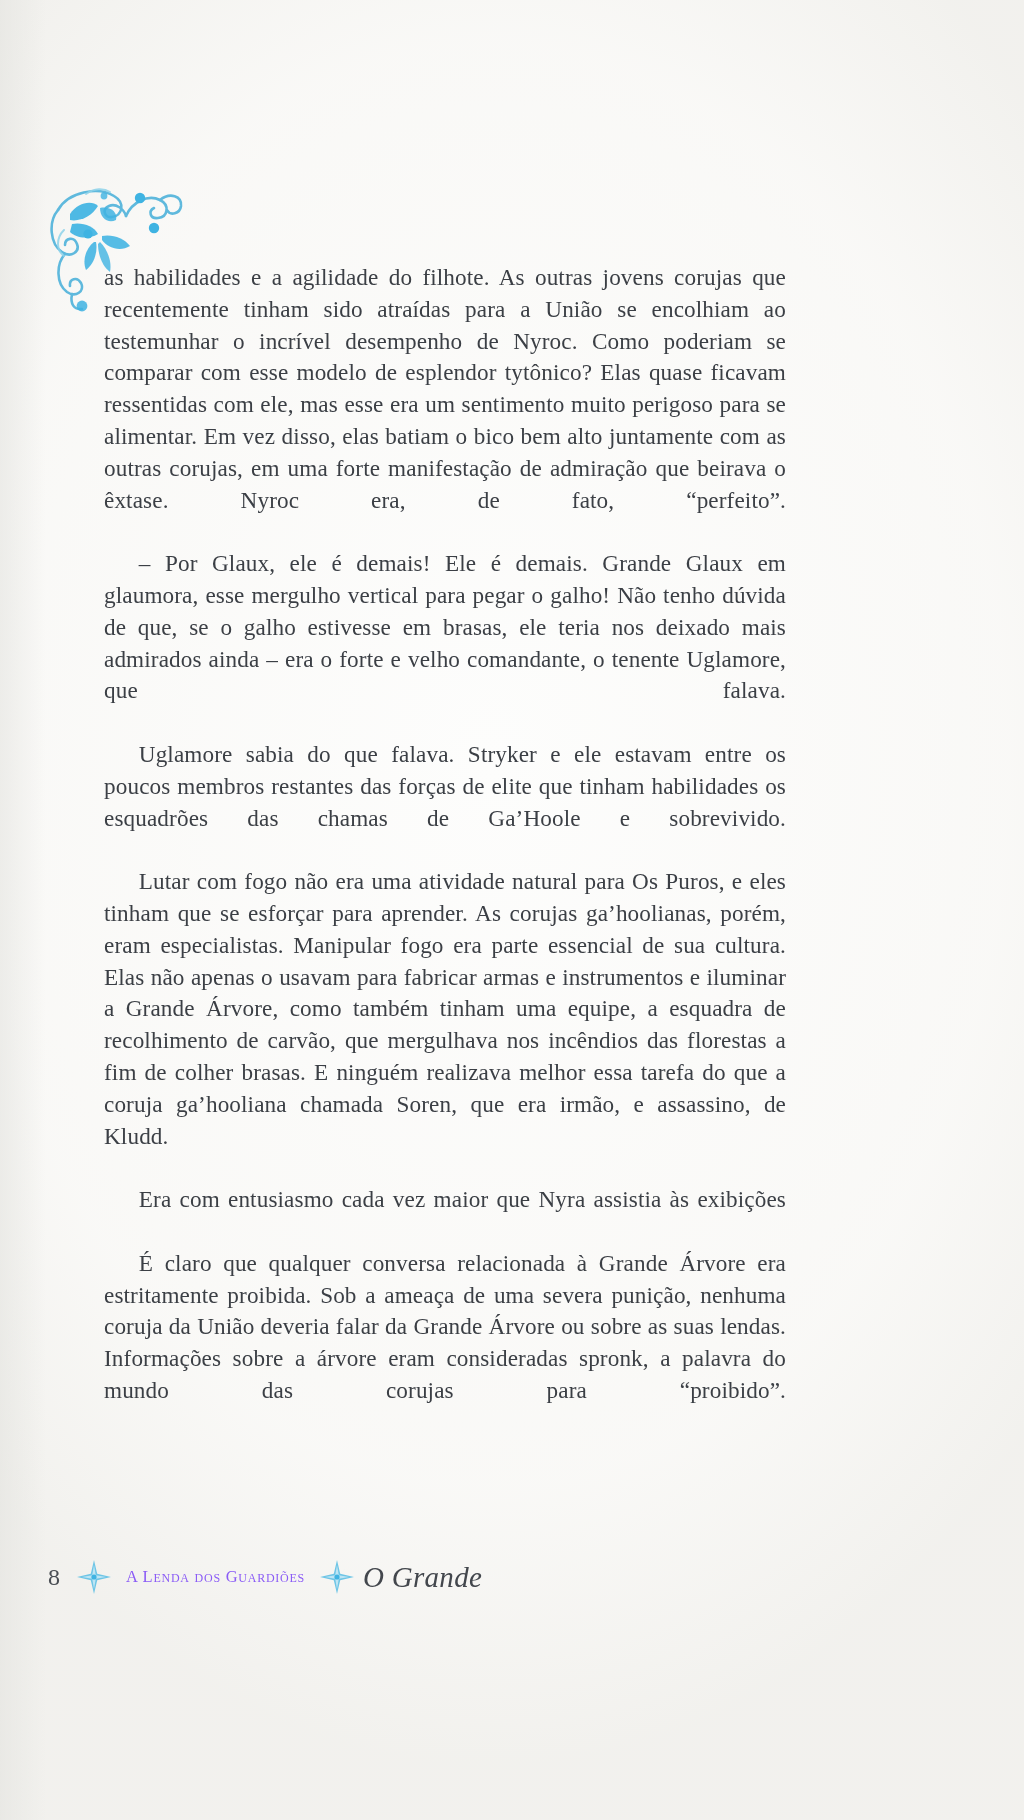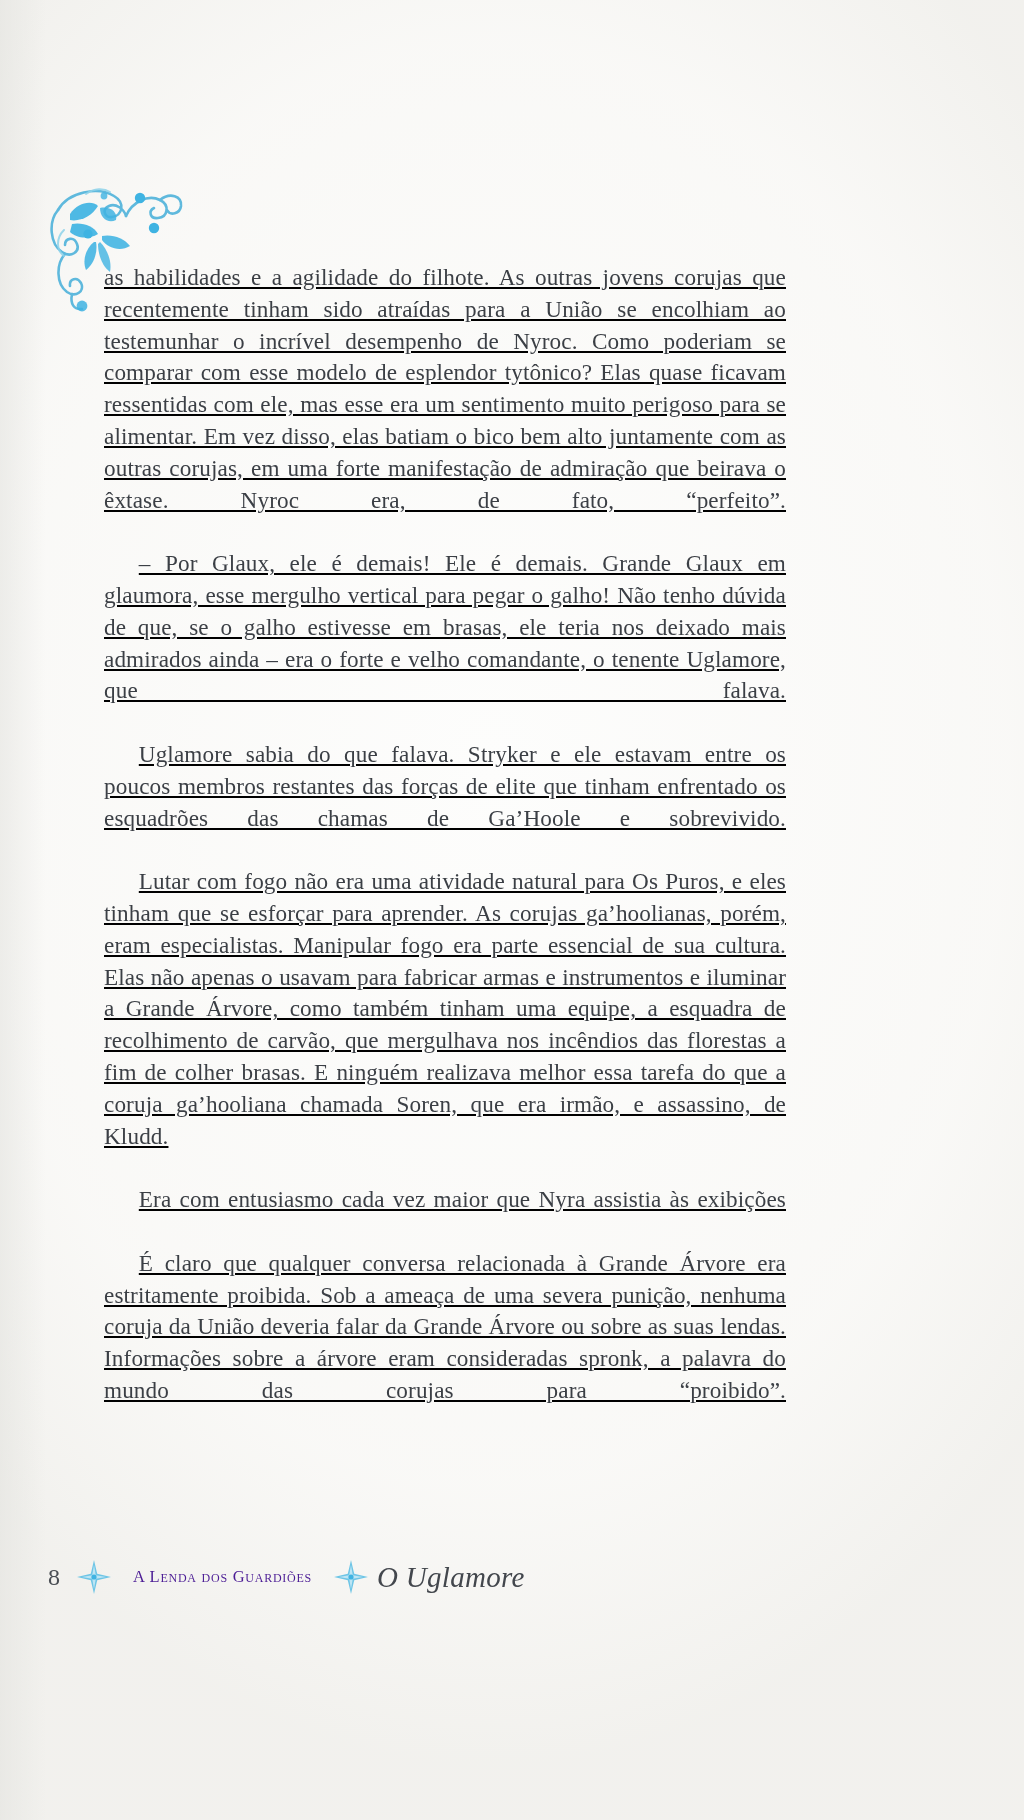--- a/index.html
+++ b/index.html
@@ -51,21 +51,20 @@
   }
   #corner-ornament svg { display: block; width: 100%; height: 100%; }
 
   
   #text-column {
     position: absolute;
     left: 104px;
     top: 262px;
     width: 682px;
     z-index: 2;
-    text-decoration: underline;
   }
   .para {
     margin: 0;
     font-size: 23.2px;
     line-height: 31.8px;
     text-align: justify;
     text-justify: inter-word;
     color: #3b3f45;
     letter-spacing: 0.005em;
     word-spacing: 0.012em;
@@ -102,23 +101,23 @@
   .star-ornament {
     width: 40px;
     height: 40px;
     flex: 0 0 auto;
   }
   .star-ornament svg { display: block; width: 100%; height: 100%; }
   #footer-series-title {
     font-size: 16.5px;
     font-variant: small-caps;
     letter-spacing: 0.045em;
-    color: #4c1d95;
+    color: #8b5cf6;
     white-space: nowrap;
-    margin: 0 19px;
+    margin: 0 12px;
     line-height: 1;
   }
   #footer-book-title {
     font-size: 29px;
     font-style: italic;
     font-family: "Liberation Serif", "DejaVu Serif", serif;
     color: #43474d;
     white-space: nowrap;
     margin-left: 6px;
     letter-spacing: 0.01em;
@@ -167,21 +166,21 @@
     <g fill="none" stroke="#8fd3ea" stroke-width="2" stroke-linecap="round" opacity="0.85">
       <path d="M28,58 C20,66 20,78 28,84"></path>
       <path d="M50,22 C58,16 68,16 74,20"></path>
     </g>
   </svg>
 </div>
 
 <div id="text-column" class="scanned">
   <p class="para no-indent">as habilidades e a agilidade do filhote. As outras jovens corujas que recentemente tinham sido atraídas para a União se encolhiam ao testemunhar o incrível desempenho de Nyroc. Como poderiam se comparar com esse modelo de esplendor tytônico? Elas quase ficavam ressentidas com ele, mas esse era um sentimento muito perigoso para se alimentar. Em vez disso, elas batiam o bico bem alto juntamente com as outras corujas, em uma forte manifestação de admiração que beirava o êxtase. Nyroc era, de fato, “perfeito”.</p>
   <p class="para">– Por Glaux, ele é demais! Ele é demais. Grande Glaux em glaumora, esse mergulho vertical para pegar o galho! Não tenho dúvida de que, se o galho estivesse em brasas, ele teria nos deixado mais admirados ainda – era o forte e velho comandante, o tenente Uglamore, que falava.</p>
-  <p class="para">Uglamore sabia do que falava. Stryker e ele estavam entre os poucos membros restantes das forças de elite que tinham enfrentado os esquadrões das chamas de Ga’Hoole e sobrevivido.</p>
+  <p class="para">Uglamore sabia do que falava. Stryker e ele estavam entre os poucos membros restantes das forças de elite que tinham habilidades os esquadrões das chamas de Ga’Hoole e sobrevivido.</p>
   <p class="para">Lutar com fogo não era uma atividade natural para Os Puros, e eles tinham que se esforçar para aprender. As corujas ga’hoolianas, porém, eram especialistas. Manipular fogo era parte essencial de sua cultura. Elas não apenas o usavam para fabricar armas e instrumentos e iluminar a Grande Árvore, como também tinham uma equipe, a esquadra de recolhimento de carvão, que mergulhava nos incêndios das florestas a fim de colher brasas. E ninguém realizava melhor essa tarefa do que a coruja ga’hooliana chamada Soren, que era irmão, e assassino, de Kludd.</p>
   <p class="para">Era com entusiasmo cada vez maior que Nyra assistia às exibições</p>
   <p class="para">É claro que qualquer conversa relacionada à Grande Árvore era estritamente proibida. Sob a ameaça de uma severa punição, nenhuma coruja da União deveria falar da Grande Árvore ou sobre as suas lendas. Informações sobre a árvore eram consideradas spronk, a palavra do mundo das corujas para “proibido”.</p>
 </div>
 
 <div id="page-footer" class="scanned">
   <span id="footer-page-number">8</span>
 
   <span class="star-ornament">
     <svg viewBox="0 0 40 40" xmlns="http://www.w3.org/2000/svg">
@@ -200,14 +199,14 @@
     <svg viewBox="0 0 40 40" xmlns="http://www.w3.org/2000/svg">
       <g>
         <path d="M20 3 L23.2 16.8 L37 20 L23.2 23.2 L20 37 L16.8 23.2 L3 20 L16.8 16.8 Z" fill="#6ec5e6"></path>
         <path d="M20 8 L21.8 18.2 L32 20 L21.8 21.8 L20 32 L18.2 21.8 L8 20 L18.2 18.2 Z" fill="#ffffff" opacity="0.55"></path>
         <path d="M29.5 10.5 L22.6 17.4 L20 20 L22.6 22.6 L29.5 29.5 L22.6 22.6 L20 20 L17.4 22.6 L10.5 29.5 L17.4 22.6 L20 20 L17.4 17.4 L10.5 10.5 L17.4 17.4 L20 20 Z" fill="#9ddcf0" opacity="0.9"></path>
         <circle cx="20" cy="20" r="2.6" fill="#3fb3e2"></circle>
       </g>
     </svg>
   </span>
 
-  <span id="footer-book-title">O Uglamore</span>
+  <span id="footer-book-title">O Grande</span>
 </div>
 
 </body></html>

